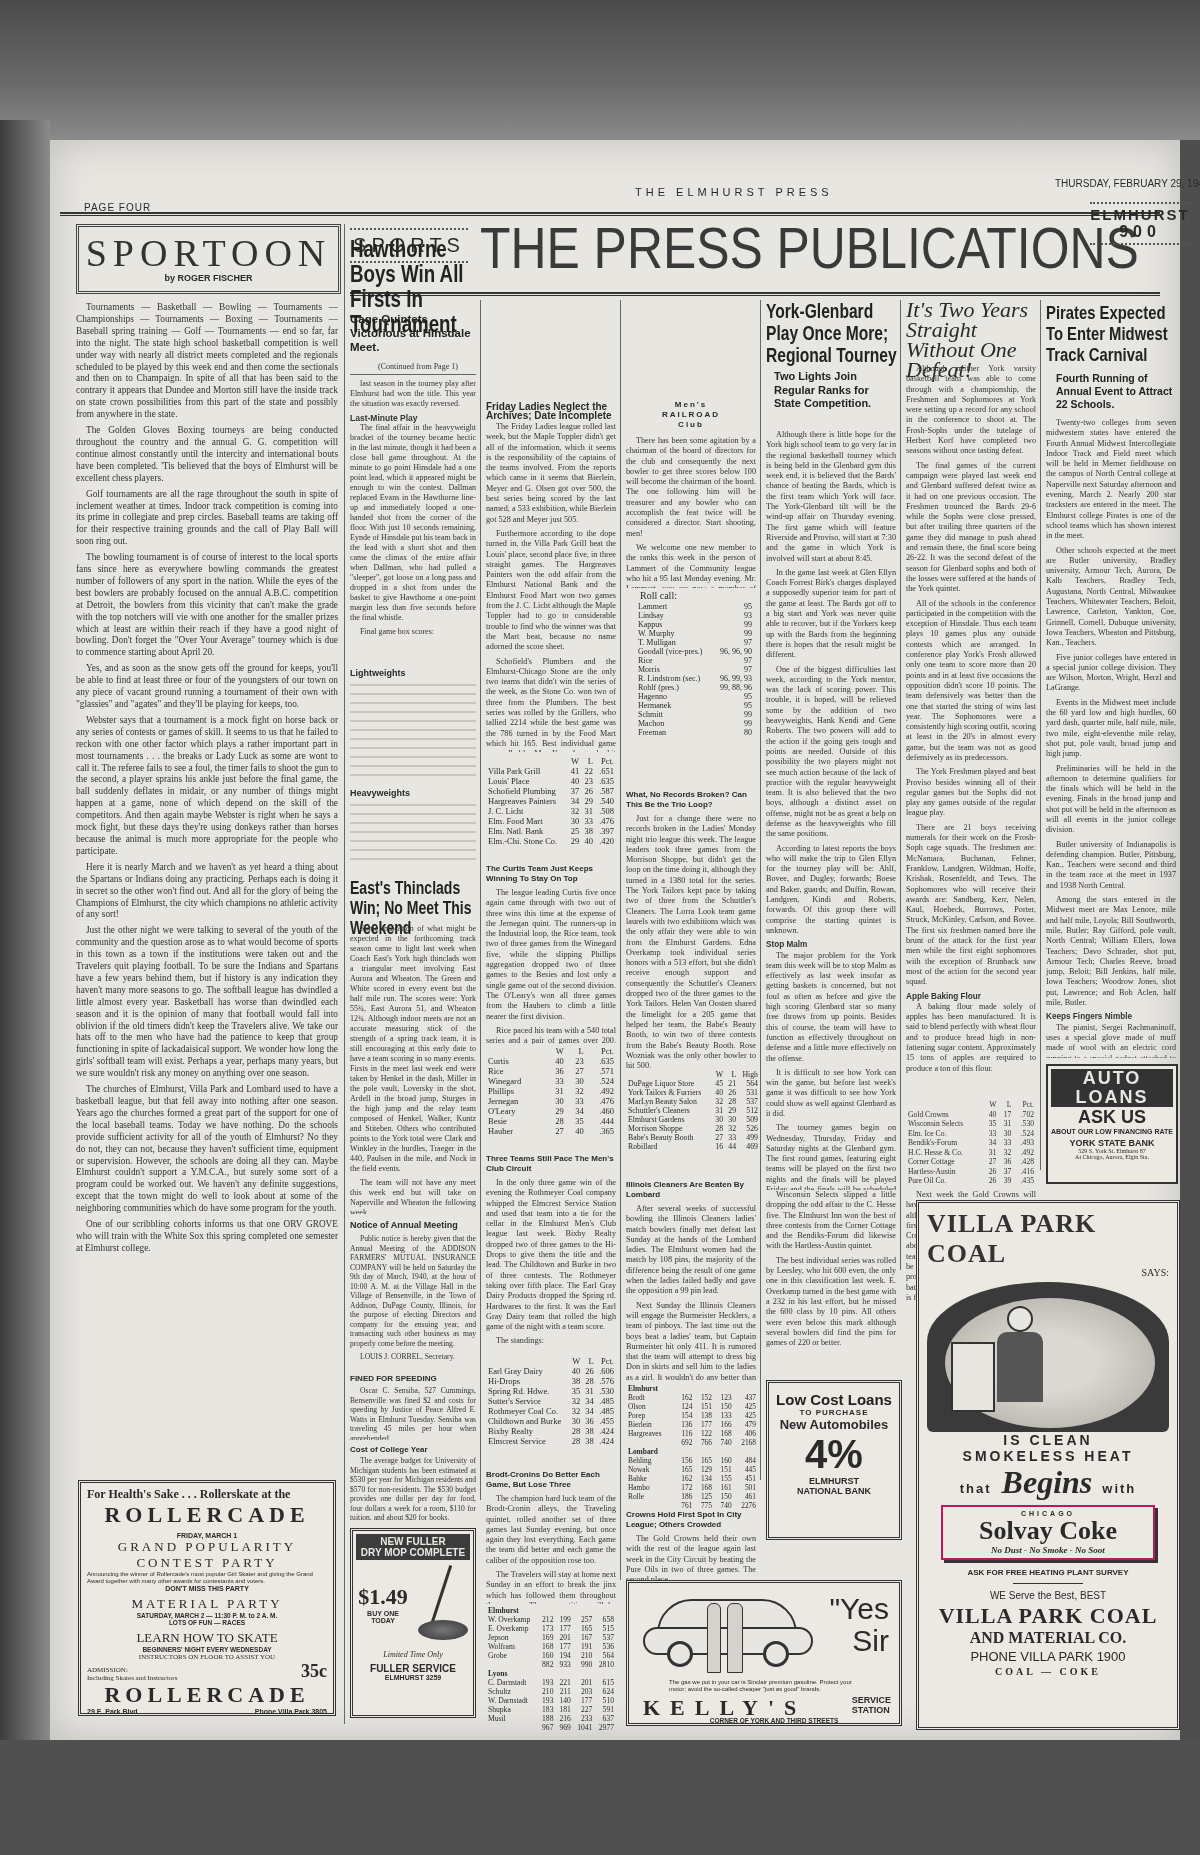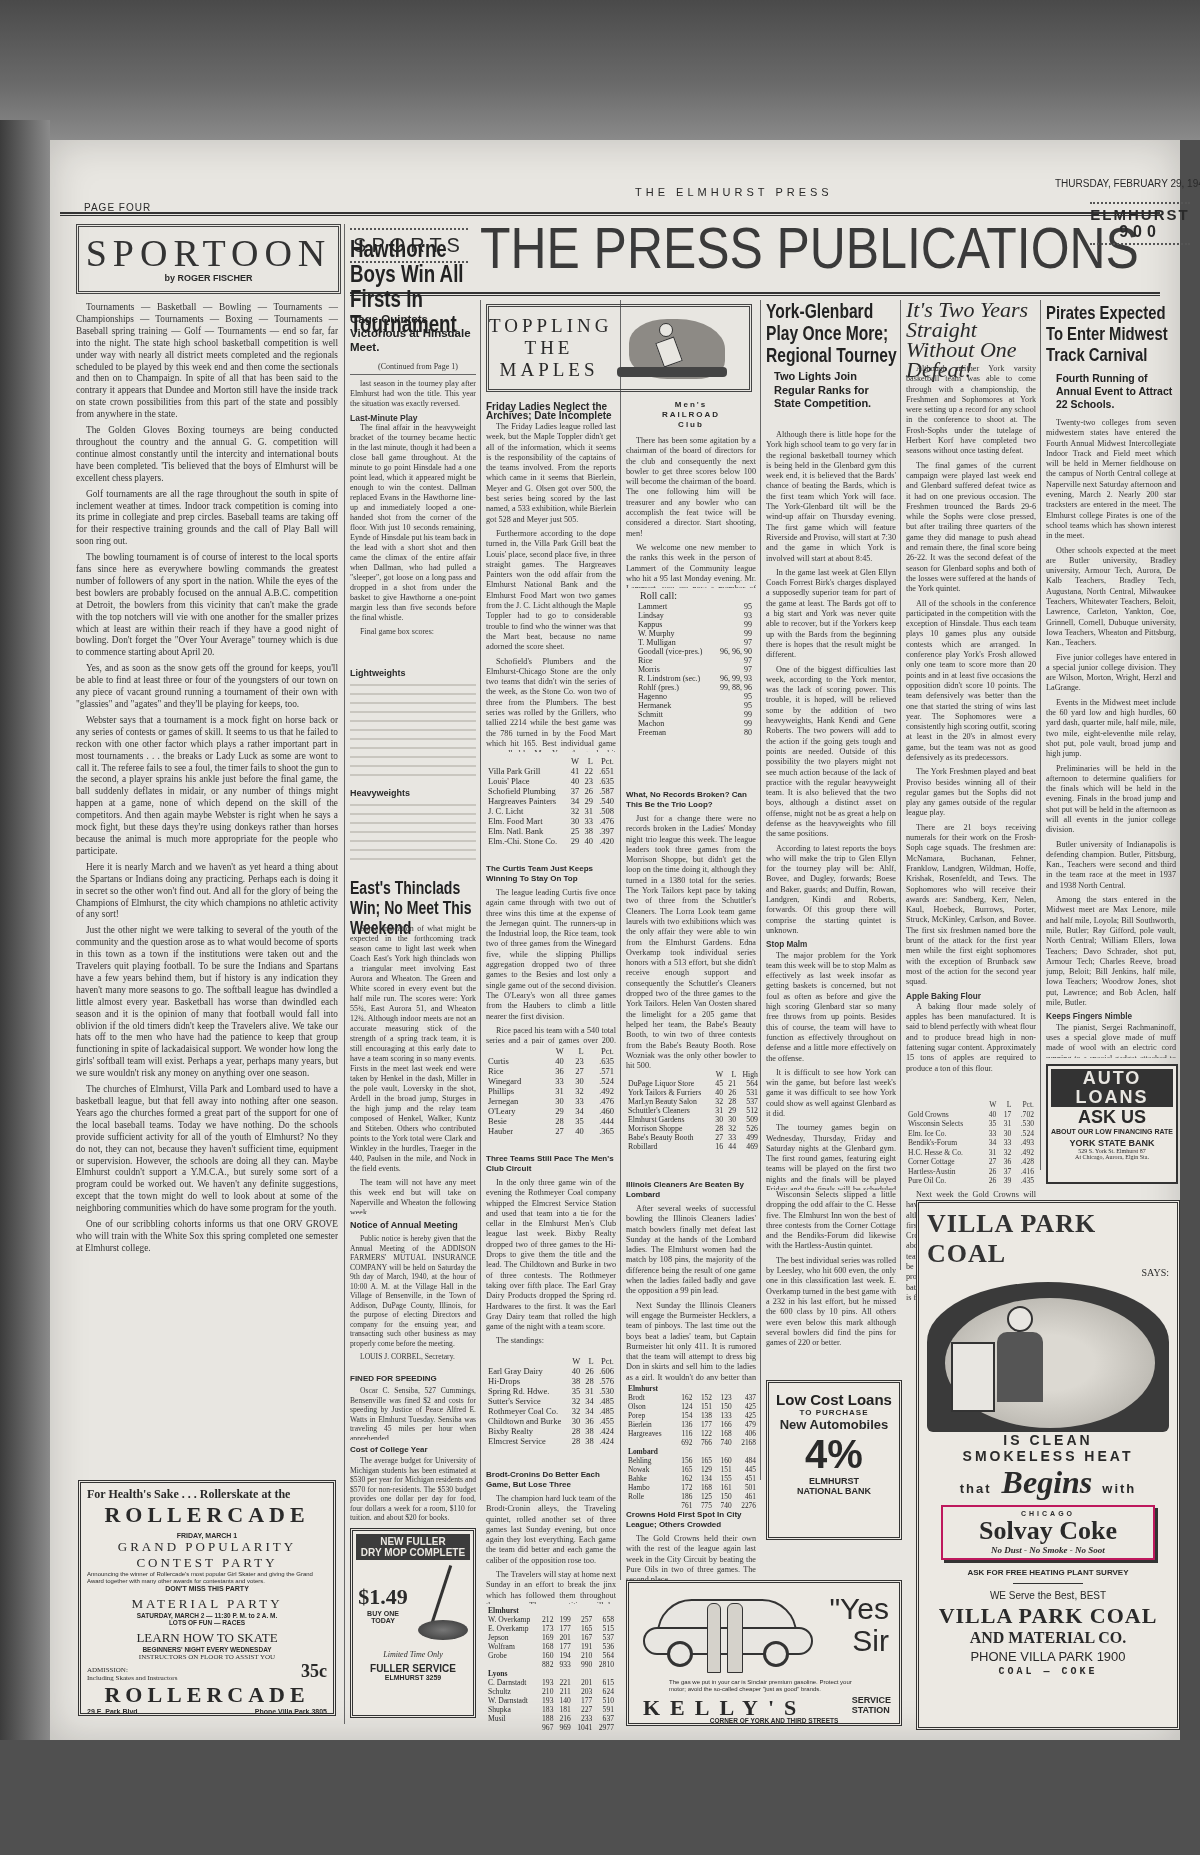--- a/index.html
+++ b/index.html
@@ -151,33 +151,20 @@
       <div style="width:56px;height:80px;position:relative">
         <div style="position:absolute;left:26px;top:0;width:3px;height:60px;background:#333;transform:rotate(18deg)"></div>
         <div style="position:absolute;left:4px;top:56px;width:50px;height:20px;border-radius:50%;background:radial-gradient(#777,#333)"></div>
       </div>
     </div>
     <div style="font-size:8px;font-style:italic;margin-top:6px">Limited Time Only</div>
     <div style="font-family:'Liberation Sans',sans-serif;font-size:10px;font-weight:bold;margin-top:4px">FULLER SERVICE</div>
     <div style="font-family:'Liberation Sans',sans-serif;font-size:7px;font-weight:bold">ELMHURST 3259</div>
   </div>
 
-  <div style="position:absolute;left:436px;top:164px;width:266px;height:88px;border:3px double #444;display:flex;align-items:center">
-    <div style="width:120px;text-align:center;font-size:19px;letter-spacing:4px;line-height:22px">
-      <div>TOPPLING</div>
-      <div>THE</div>
-      <div>MAPLES</div>
-    </div>
-    <div style="flex:1;height:70px;position:relative">
-      <div style="position:absolute;left:20px;top:6px;width:96px;height:60px;background:#8d8a85;border-radius:40% 50% 30% 40%"></div>
-      <div style="position:absolute;left:50px;top:10px;width:14px;height:14px;border-radius:50%;background:#e8e6e1;border:1px solid #333"></div>
-      <div style="position:absolute;left:50px;top:26px;width:20px;height:26px;background:#e8e6e1;border:1px solid #333;transform:rotate(-20deg)"></div>
-      <div style="position:absolute;left:8px;top:54px;width:110px;height:10px;background:#444;border-radius:4px"></div>
-    </div>
-  </div>
 
   <div style="position:absolute;left:436px;top:262px;width:130px;font-family:'Liberation Sans',sans-serif;font-weight:bold;font-size:10px;line-height:9px">Friday Ladies Neglect the Archives; Date Incomplete</div>
   <div class="col" style="left:436px;top:282px;width:130px;height:330px;overflow:hidden;font-size:8.2px;line-height:10.3px">
     <p>The Friday Ladies league rolled last week, but the Maple Toppler didn't get all of the information, which it seems is the responsibility of the captains of the teams involved. From the reports which came in it seems that Bierlein, Meyer and G. Olsen got over 500, the best series being scored by the last named, a 533 exhibition, while Bierlein got 528 and Meyer just 505.</p>
     <p>Furthermore according to the dope turned in, the Villa Park Grill beat the Louis' place, second place five, in three straight games. The Hargreaves Painters won the odd affair from the Elmhurst National Bank and the Elmhurst Food Mart won two games from the J. C. Licht although the Maple Toppler had to go to considerable trouble to find who the winner was that the Mart beat, because no name adorned the score sheet.</p>
     <p>Schofield's Plumbers and the Elmhurst-Chicago Stone are the only two teams that didn't win the series of the week, as the Stone Co. won two of three from the Plumbers. The best series was rolled by the Grillers, who tallied 2214 while the best game was the 786 turned in by the Food Mart which hit 165. Best individual game was rolled by Mrs. Youngberg who hit 196.</p>
 
   </div>
   <table class="st" style="position:absolute;left:436px;top:616px;width:130px">
     <tbody>
@@ -886,16 +873,16 @@
       <div style="font-family:'Liberation Sans',sans-serif;font-weight:bold;font-size:7px;letter-spacing:3px">CHICAGO</div>
       <div style="font-family:'Liberation Serif',serif;font-weight:bold;font-size:26px;line-height:28px">Solvay Coke</div>
       <div style="font-family:'Liberation Serif',serif;font-style:italic;font-weight:bold;font-size:9px">No Dust - No Smoke - No Soot</div>
     </div>
     <div style="font-family:'Liberation Sans',sans-serif;font-weight:bold;font-size:8px;margin-top:8px">ASK FOR FREE HEATING PLANT SURVEY</div>
     <div style="width:70px;margin:6px auto;border-top:1px solid #333"></div>
     <div style="font-family:'Liberation Sans',sans-serif;font-size:10px">WE Serve the Best, BEST</div>
     <div style="font-family:'Liberation Serif',serif;font-weight:bold;font-size:22px;letter-spacing:1px;margin-top:2px">VILLA PARK COAL</div>
     <div style="font-family:'Liberation Serif',serif;font-weight:bold;font-size:16px">AND MATERIAL CO.</div>
     <div style="font-family:'Liberation Sans',sans-serif;font-size:13px;margin-top:2px">PHONE VILLA PARK 1900</div>
-    <div style="font-family:Liberation Mono, monospace;font-weight:bold;font-size:10px;letter-spacing:3px;margin-top:2px">COAL — COKE</div>
+    <div style="font-family:Liberation Serif, serif;font-weight:bold;font-size:10px;letter-spacing:3px;margin-top:2px">COAL — COKE</div>
   </div>
 
 </div>
 
 </body></html>

